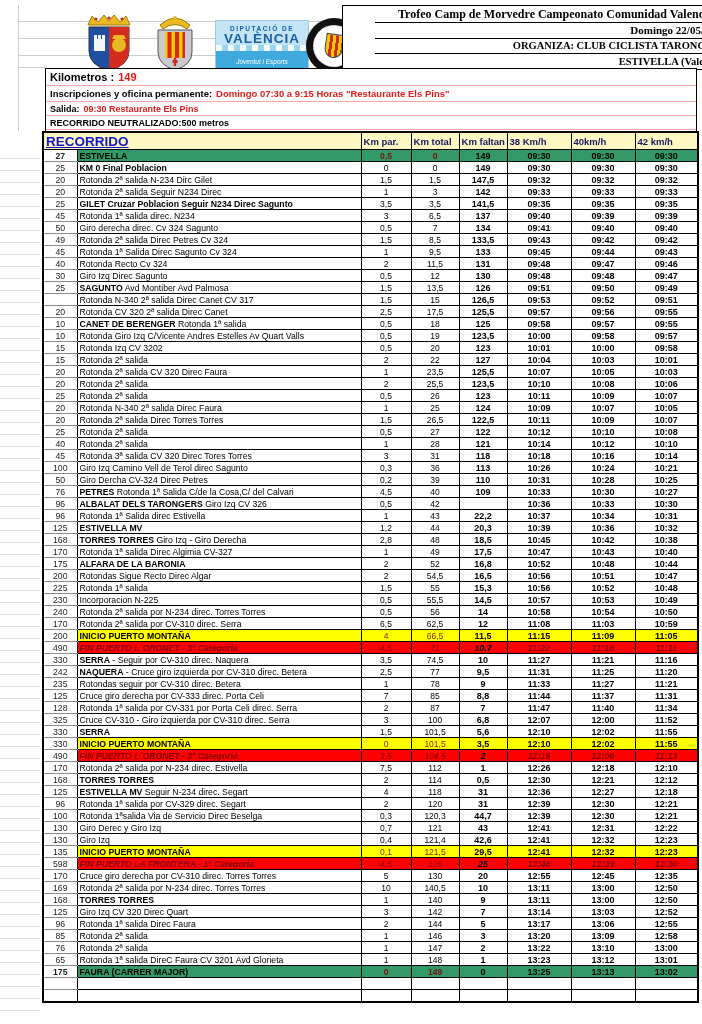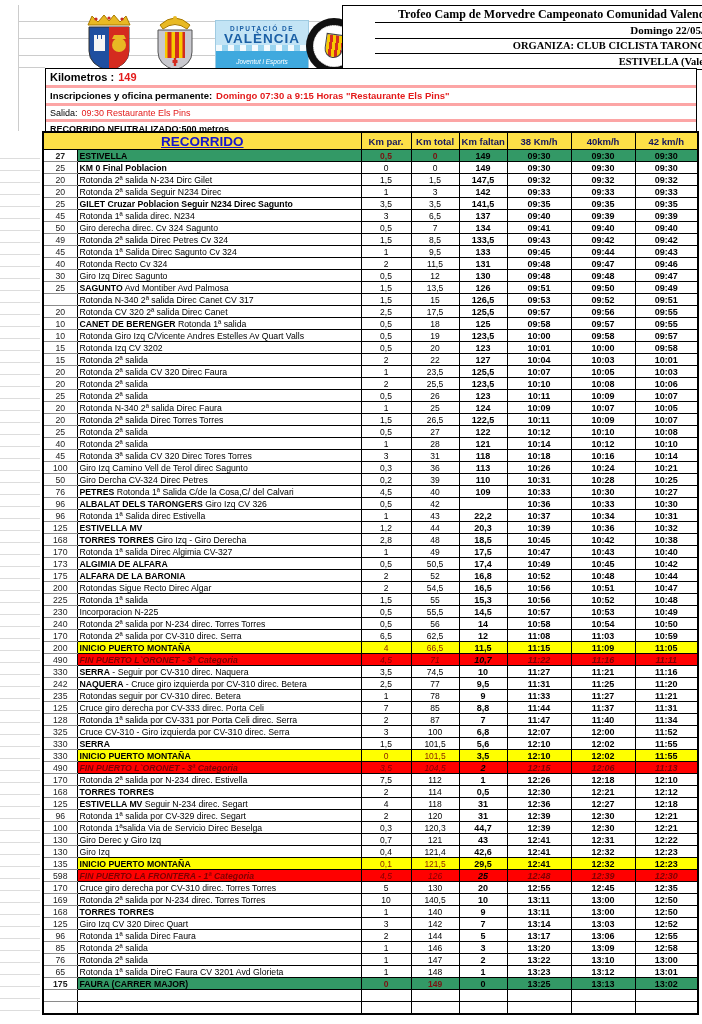--- a/index.html
+++ b/index.html
@@ -35,39 +35,39 @@
     display:flex;align-items:center;justify-content:center;}
   .fed{left:306px;top:18px;width:56px;height:56px;border-radius:50%;background:#111;
     display:flex;align-items:center;justify-content:center;}
   .fed-inner{width:40px;height:40px;border-radius:50%;background:#fff;border:1px dotted #bbb;
     display:flex;align-items:center;justify-content:center;}
   .fed-shield{width:16px;height:22px;border-radius:0 0 9px 9px;border:1px solid #444;
     background:repeating-linear-gradient(90deg,#f7c900 0 3px,#d42b1f 3px 6px);transform:rotate(8deg);}
 
   
   .info-block{position:absolute;left:45px;top:68px;width:650px;border:1.5px solid #000;background:#fff;}
-  .info-row{border-bottom:3px solid #fca5a5;display:flex;align-items:center;padding-left:4px;
+  .info-row{border-bottom:1px solid #fca5a5;display:flex;align-items:center;padding-left:4px;
     white-space:nowrap;overflow:hidden;}
   .info-row:last-child{border-bottom:none;}
   .ir1{height:16px;font-size:11px;font-weight:bold;}
   .ir2{height:15px;font-size:9.5px;font-weight:bold;}
-  .ir3{height:13px;font-size:9px;font-weight:normal;align-items:center;}
+  .ir3{height:13px;font-size:9px;font-weight:bold;align-items:center;}
   .ir4{height:13px;font-size:9px;font-weight:bold;}
   .ir5{height:7px;}
   .red-val{color:#e31b1b;margin-left:4px;}
 
   
   .route-table{position:absolute;left:42px;top:131px;width:655px;border-collapse:collapse;
     table-layout:fixed;border:2px solid #000;}
   .route-table td{border:1px solid #000;height:11px;padding:0 2px;font-size:8.7px;
     overflow:hidden;white-space:nowrap;vertical-align:middle;}
   col.w-alt{width:34px;}col.w-desc{width:284px;}col.w-p{width:50px;}col.w-t{width:48px;}
   col.w-f{width:48px;}col.w-38{width:64px;}col.w-40{width:64px;}col.w-42{width:63px;}
 
-  tr.hdr td{background:#fde047;border-bottom:1.5px solid #000;height:16px;text-align:center;}
+  tr.hdr td{background:#fef9c3;border-bottom:1.5px solid #000;height:16px;text-align:left;}
   td.rec{font-size:13.5px;font-weight:bold;color:#1515cc;text-decoration:underline;}
   tr.hdr td.colh{font-size:9.5px;font-weight:bold;color:#15155e;}
 
   td.c-alt{text-align:center;border-color:#8a8a8a;border-right-color:#000;color:#222;}
   td.c-desc{text-align:left;}
   .c-b{font-weight:bold;}
   td.c-v{text-align:center;}
   td.dim{font-weight:normal;font-size:8.5px;}
   td.kf{font-weight:bold;font-size:9px;}
   td.tm{font-weight:bold;font-size:9px;}
@@ -517,30 +517,20 @@
     <td class="c-alt">170</td>
     <td class="c-desc"><span class="c-b"></span><span class="c-d">Rotonda 1ª salida Direc Algimia CV-327</span></td>
     <td class="c-v dim">1</td>
     <td class="c-v dim">49</td>
     <td class="c-v kf">17,5</td>
     <td class="c-v tm">10:47</td>
     <td class="c-v tm">10:43</td>
     <td class="c-v tm">10:40</td>
   </tr>
       <tr class="t-n">
-    <td class="c-alt">173</td>
-    <td class="c-desc"><span class="c-b">ALGIMIA DE ALFARA</span><span class="c-d"></span></td>
-    <td class="c-v dim">0,5</td>
-    <td class="c-v dim">50,5</td>
-    <td class="c-v kf">17,4</td>
-    <td class="c-v tm">10:49</td>
-    <td class="c-v tm">10:45</td>
-    <td class="c-v tm">10:42</td>
-  </tr>
-      <tr class="t-n">
     <td class="c-alt">175</td>
     <td class="c-desc"><span class="c-b">ALFARA DE LA BARONIA</span><span class="c-d"></span></td>
     <td class="c-v dim">2</td>
     <td class="c-v dim">52</td>
     <td class="c-v kf">16,8</td>
     <td class="c-v tm">10:52</td>
     <td class="c-v tm">10:48</td>
     <td class="c-v tm">10:44</td>
   </tr>
       <tr class="t-n">

